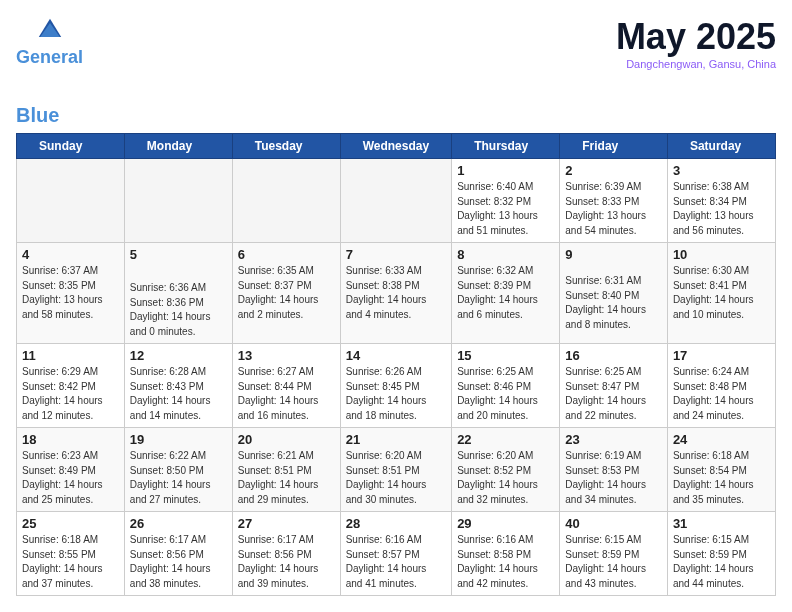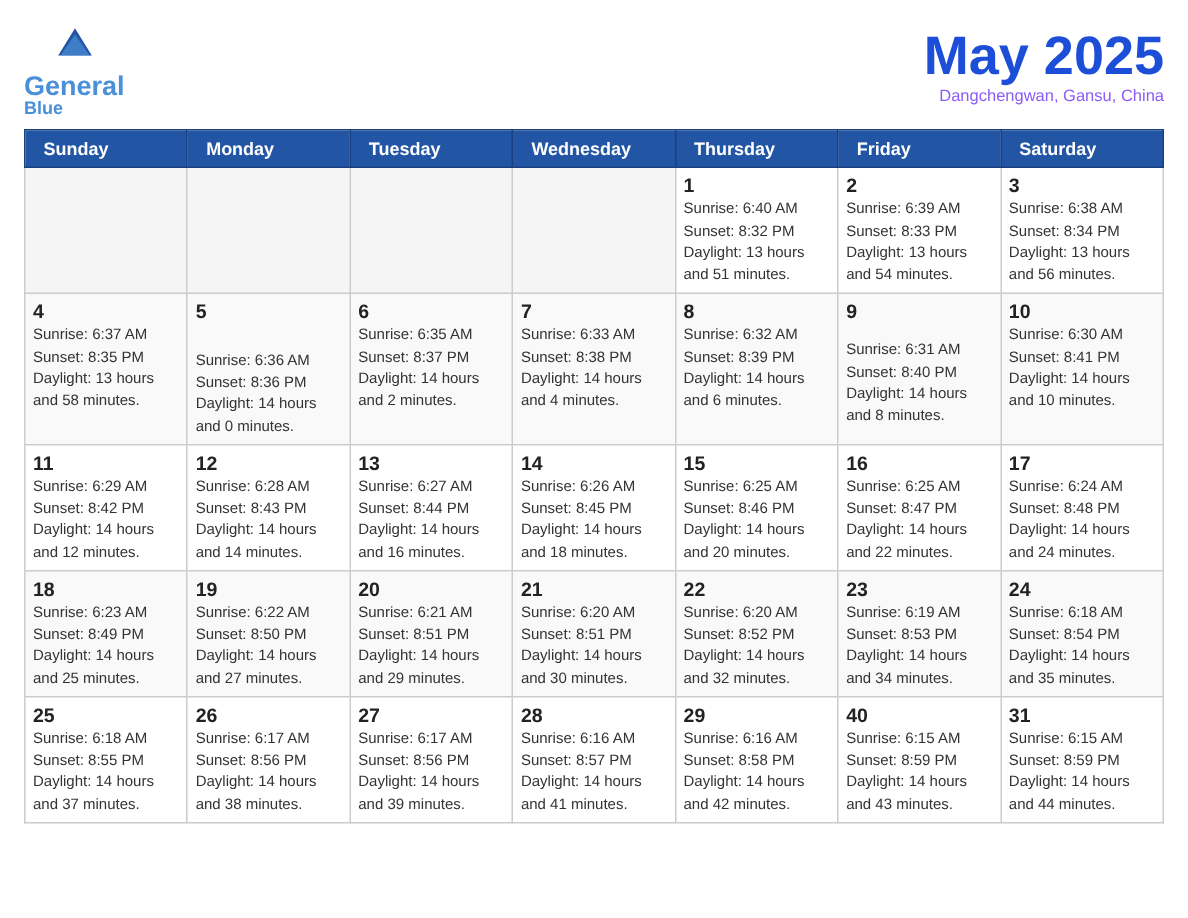--- a/index.html
+++ b/index.html
@@ -34,35 +34,35 @@
     .logo-icon {
       width: 28px;
       height: 28px;
     }
     .title-area {
       text-align: right;
     }
     .month-title {
       font-size: 36px;
       font-weight: bold;
-      color: #1d4ed8;
+      color: #0f172a;
     }
     .location-title {
       font-size: 11px;
       color: #8b5cf6;
     }
     .calendar-table {
       width: 100%;
       border-collapse: collapse;
       font-size: 11px;
     }
     .calendar-table th {
       background: #2255a4;
       color: #fff;
-      padding: 5px 12px;
+      padding: 5px 22px;
       text-align: left;
       font-size: 12px;
       font-weight: bold;
       border: 1px solid #1a4080;
     }
     .calendar-table td {
       border: 1px solid #ccc;
       vertical-align: top;
       padding: 4px 5px;
       height: 80px;
@@ -94,21 +94,21 @@
 <div class="header-area">
   <div class="logo">
     <svg class="logo-icon" viewBox="0 0 40 40">
       <polygon points="20,4 36,30 4,30" fill="#2255a4"></polygon>
       <polygon points="20,10 34,30 6,30" fill="#4a90d9" opacity="0.7"></polygon>
     </svg>
     <div>
       <div class="logo-text">
         <span>General</span>
       </div>
-      <div class="logo-text" style="color:#4a90d9;font-size:12px;font-weight:bold;">Blue</div>
+      <div class="logo-text" style="color:#4a90d9;font-size:20px;font-weight:bold;margin-top:39px;">Blue</div>
     </div>
   </div>
   <div class="title-area">
     <div class="month-title">May 2025</div>
     <div class="location-title">Dangchengwan, Gansu, China</div>
   </div>
 </div>
 
 <table class="calendar-table">
   <thead>

